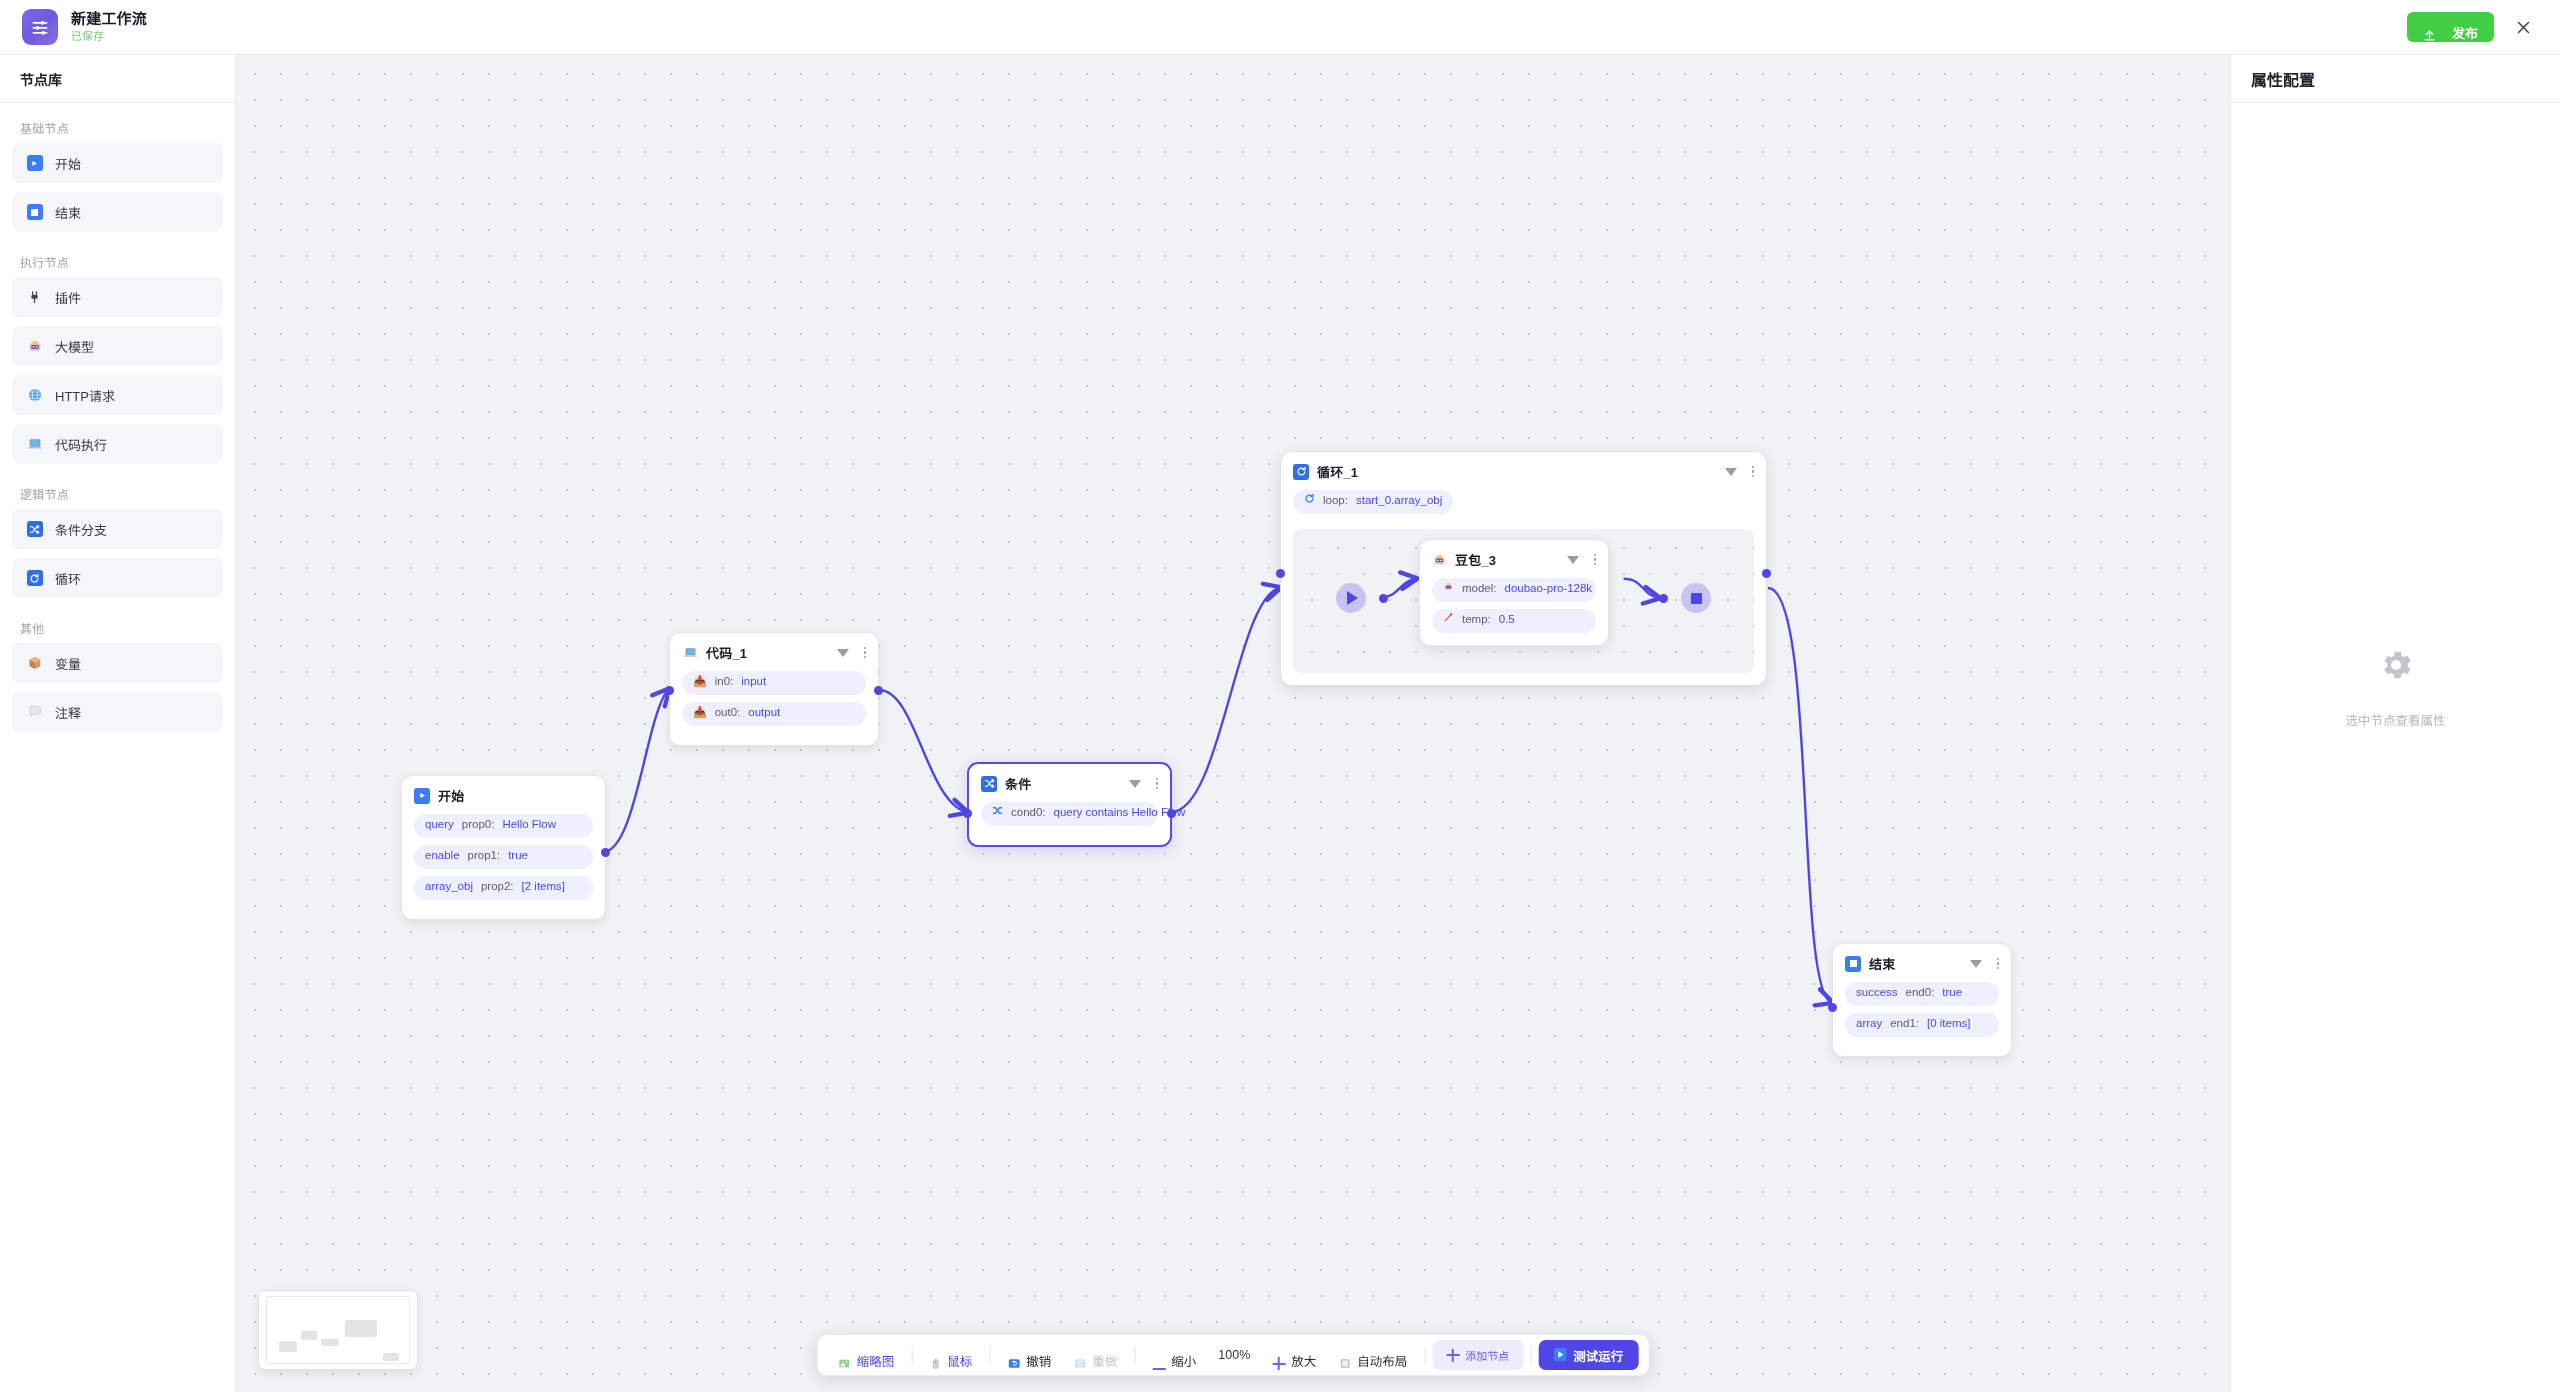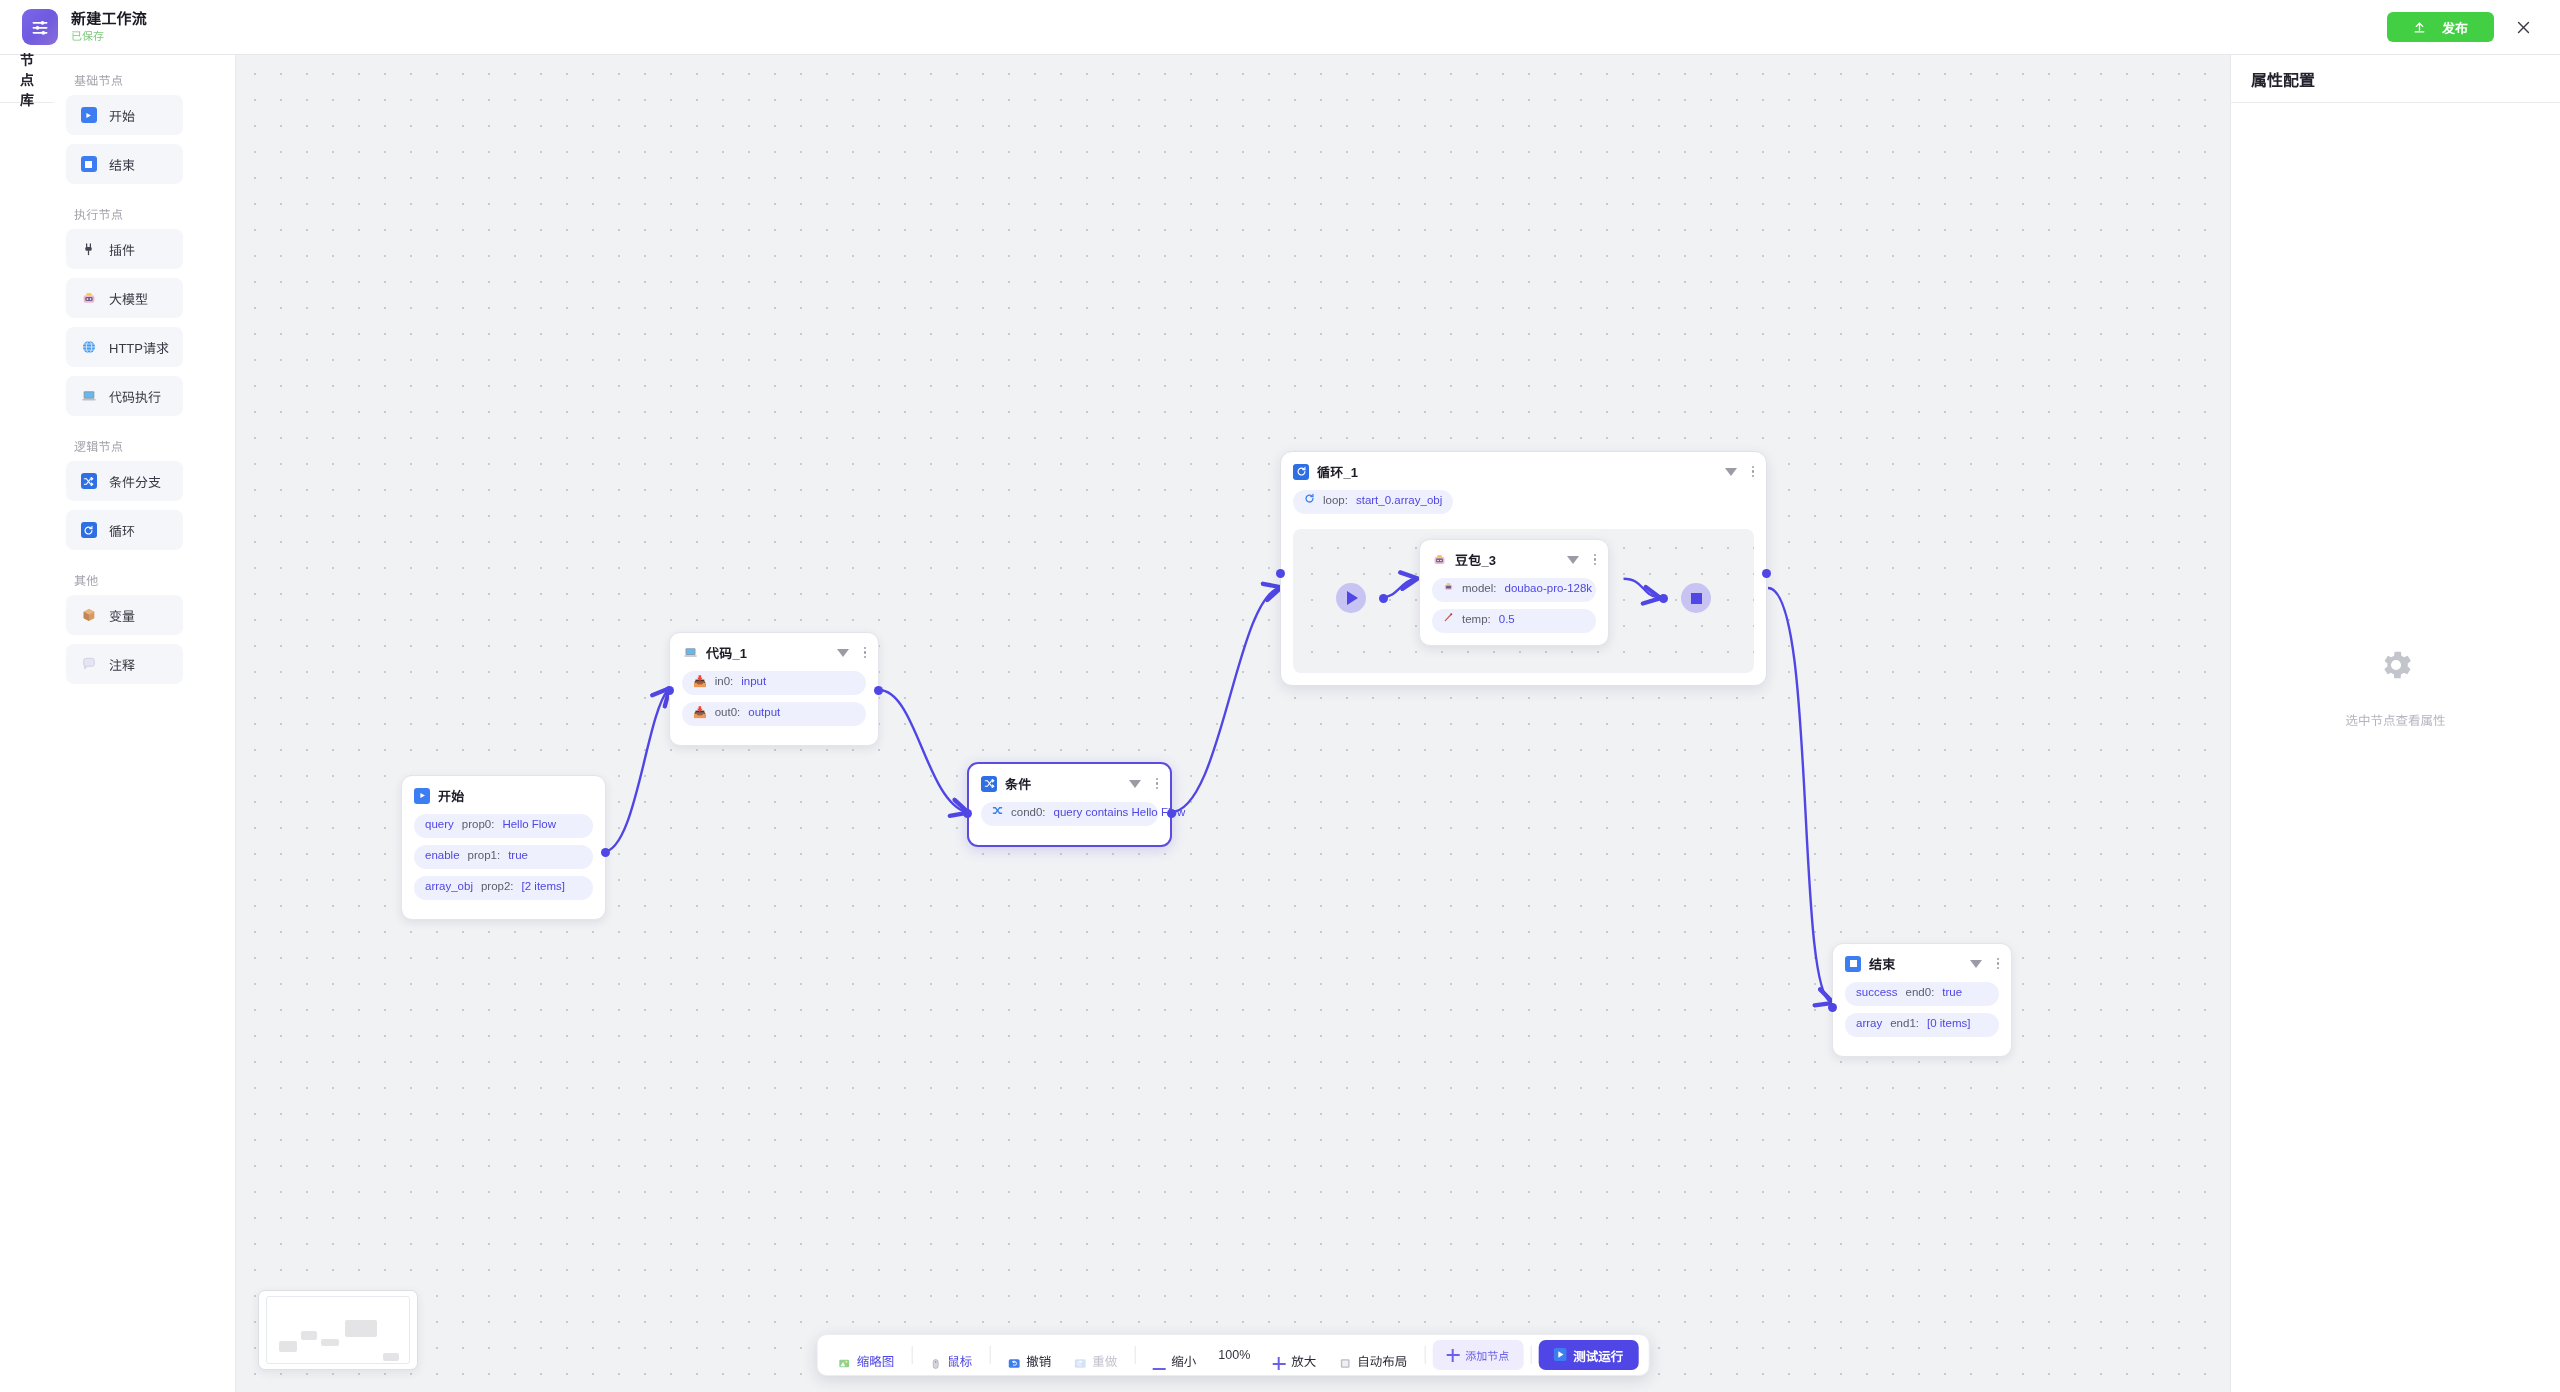--- a/index.html
+++ b/index.html
@@ -23,38 +23,38 @@
     display: flex; align-items: center; justify-content: center;
     margin-right: 13px; flex: 0 0 36px;
   }
   .logo svg { width: 20px; height: 20px; }
   .title-wrap { display: flex; flex-direction: column; justify-content: center; }
   .wf-title { font-size: 15px; font-weight: bold; color: #1a1a24; line-height: 18px; letter-spacing: .2px; }
   .wf-status { font-size: 11px; color: #7ec87e; line-height: 15px; margin-top: 1px; }
   .header-spacer { flex: 1; }
   .btn-publish {
     background: #43cf43; color: #fff; border: none; border-radius: 6px;
-    height: 30px; padding: 0 26px; font-size: 13px; font-weight: bold;
-    display: flex; align-items: center; gap: 16px; cursor: pointer;
+    height: 30px; padding: 0 16px; font-size: 13px; font-weight: bold;
+    display: flex; align-items: flex-end; gap: 16px; cursor: pointer;
     font-family: inherit;
   }
   .btn-publish svg { width: 13px; height: 13px; }
   .btn-close {
     width: 30px; height: 30px; margin-left: 14px; background: none; border: none;
     display: flex; align-items: center; justify-content: center; cursor: pointer;
   }
   .btn-close svg { width: 17px; height: 17px; }
 
   
   .body { flex: 1; display: flex; min-height: 0; position: relative; }
 
   
   .sidebar {
     width: 236px; flex: 0 0 236px; background: #ffffff;
-    border-right: 1px solid #e8e8ec; display: flex; flex-direction: row;
+    border-right: 1px solid #e8e8ec; display: flex; flex-direction: column;
   }
   .sidebar-header {
     height: 48px; flex: 0 0 48px; display: flex; align-items: center;
     padding: 0 20px; font-size: 14px; font-weight: bold; color: #23232e;
     border-bottom: 1px solid #ececed;
   }
   .sidebar-body { padding: 10px 12px 0 12px; overflow: hidden; }
   .cat-label {
     font-size: 12px; color: #a3a3ad; padding: 12px 8px 7px 8px; letter-spacing: .3px;
   }

